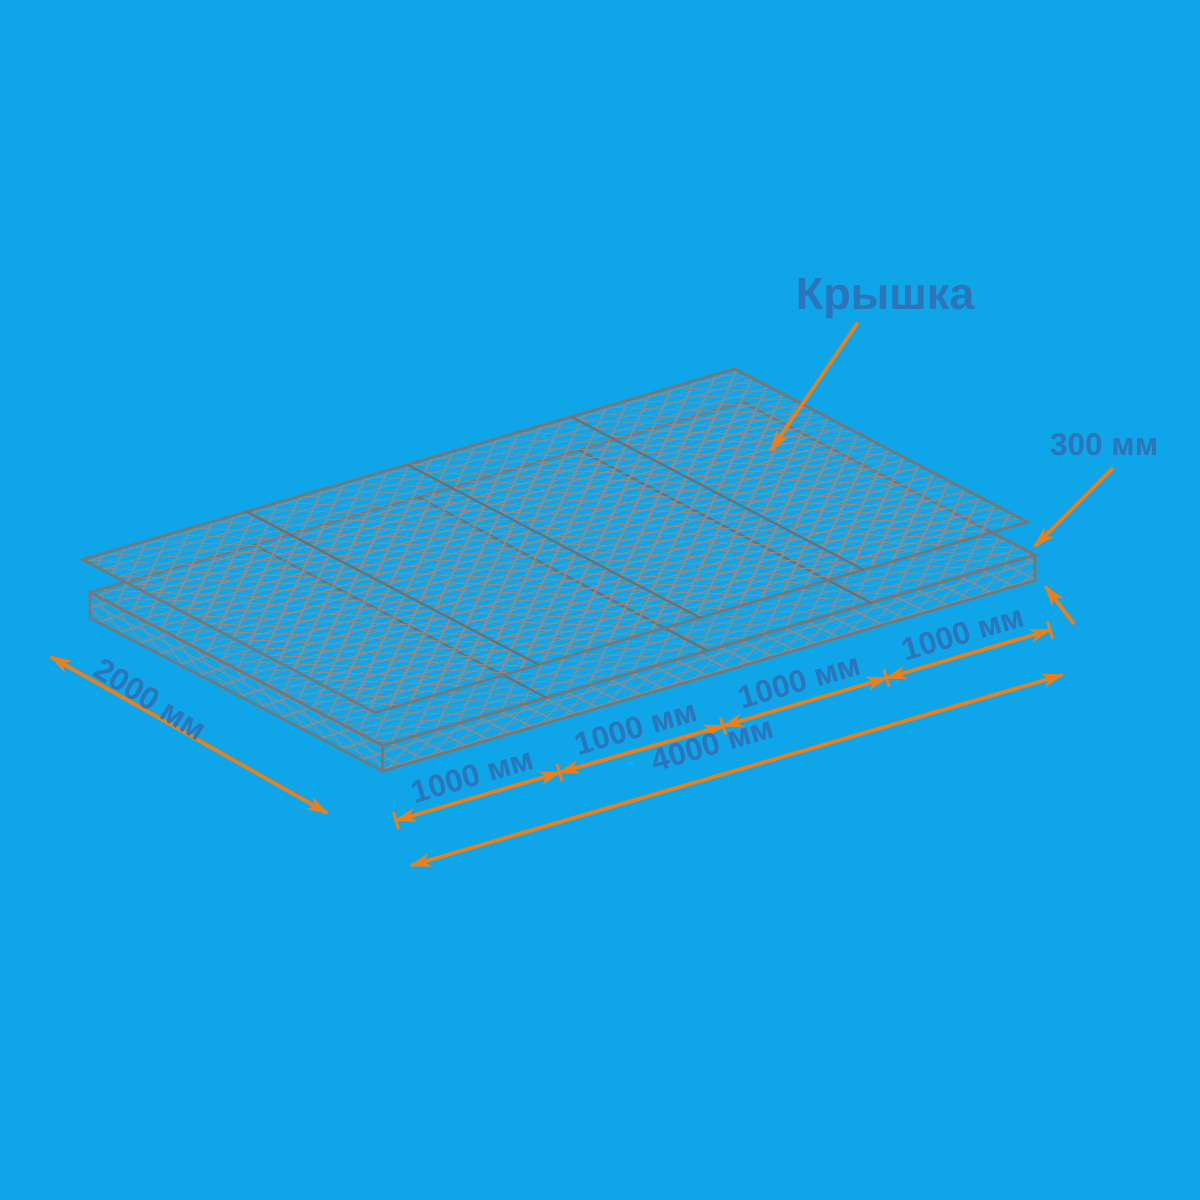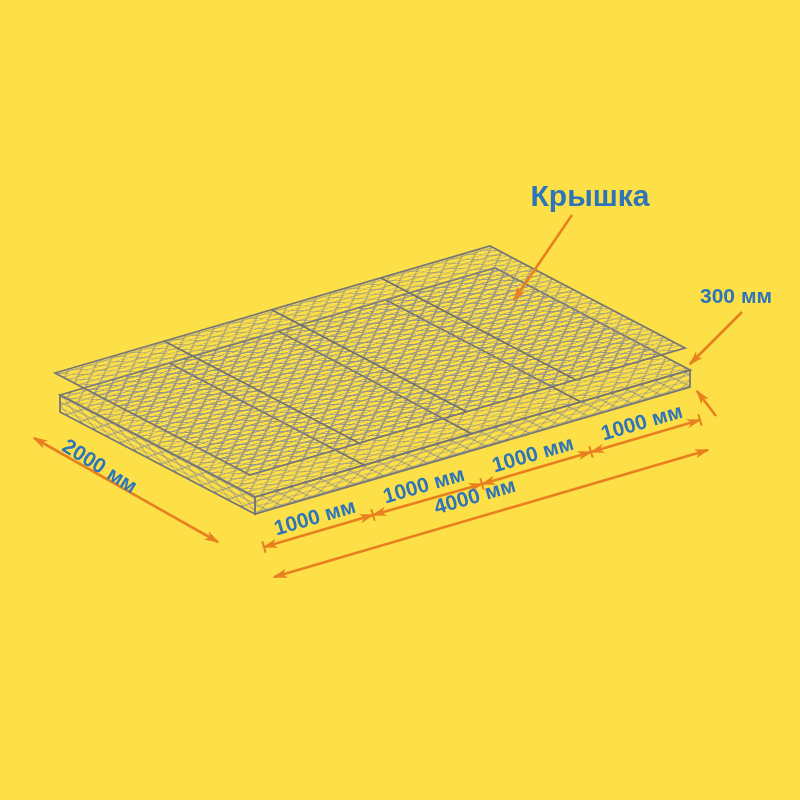--- a/index.html
+++ b/index.html
@@ -5,21 +5,21 @@
   html, body {
     margin: 0;
     padding: 0;
     background: #ffffff;
     font-family: "Liberation Sans", sans-serif;
   }
   .frame {
     position: relative;
     width: 800px;
     height: 800px;
-    background: #fde047;
+    background: #0ea5e9;
     overflow: hidden;
   }
   svg { display: block; }
   .dim-label {
     fill: #2D74B8;
     font-family: "Liberation Sans", sans-serif;
     font-size: 21px;
     font-weight: bold;
     text-anchor: middle;
   }

